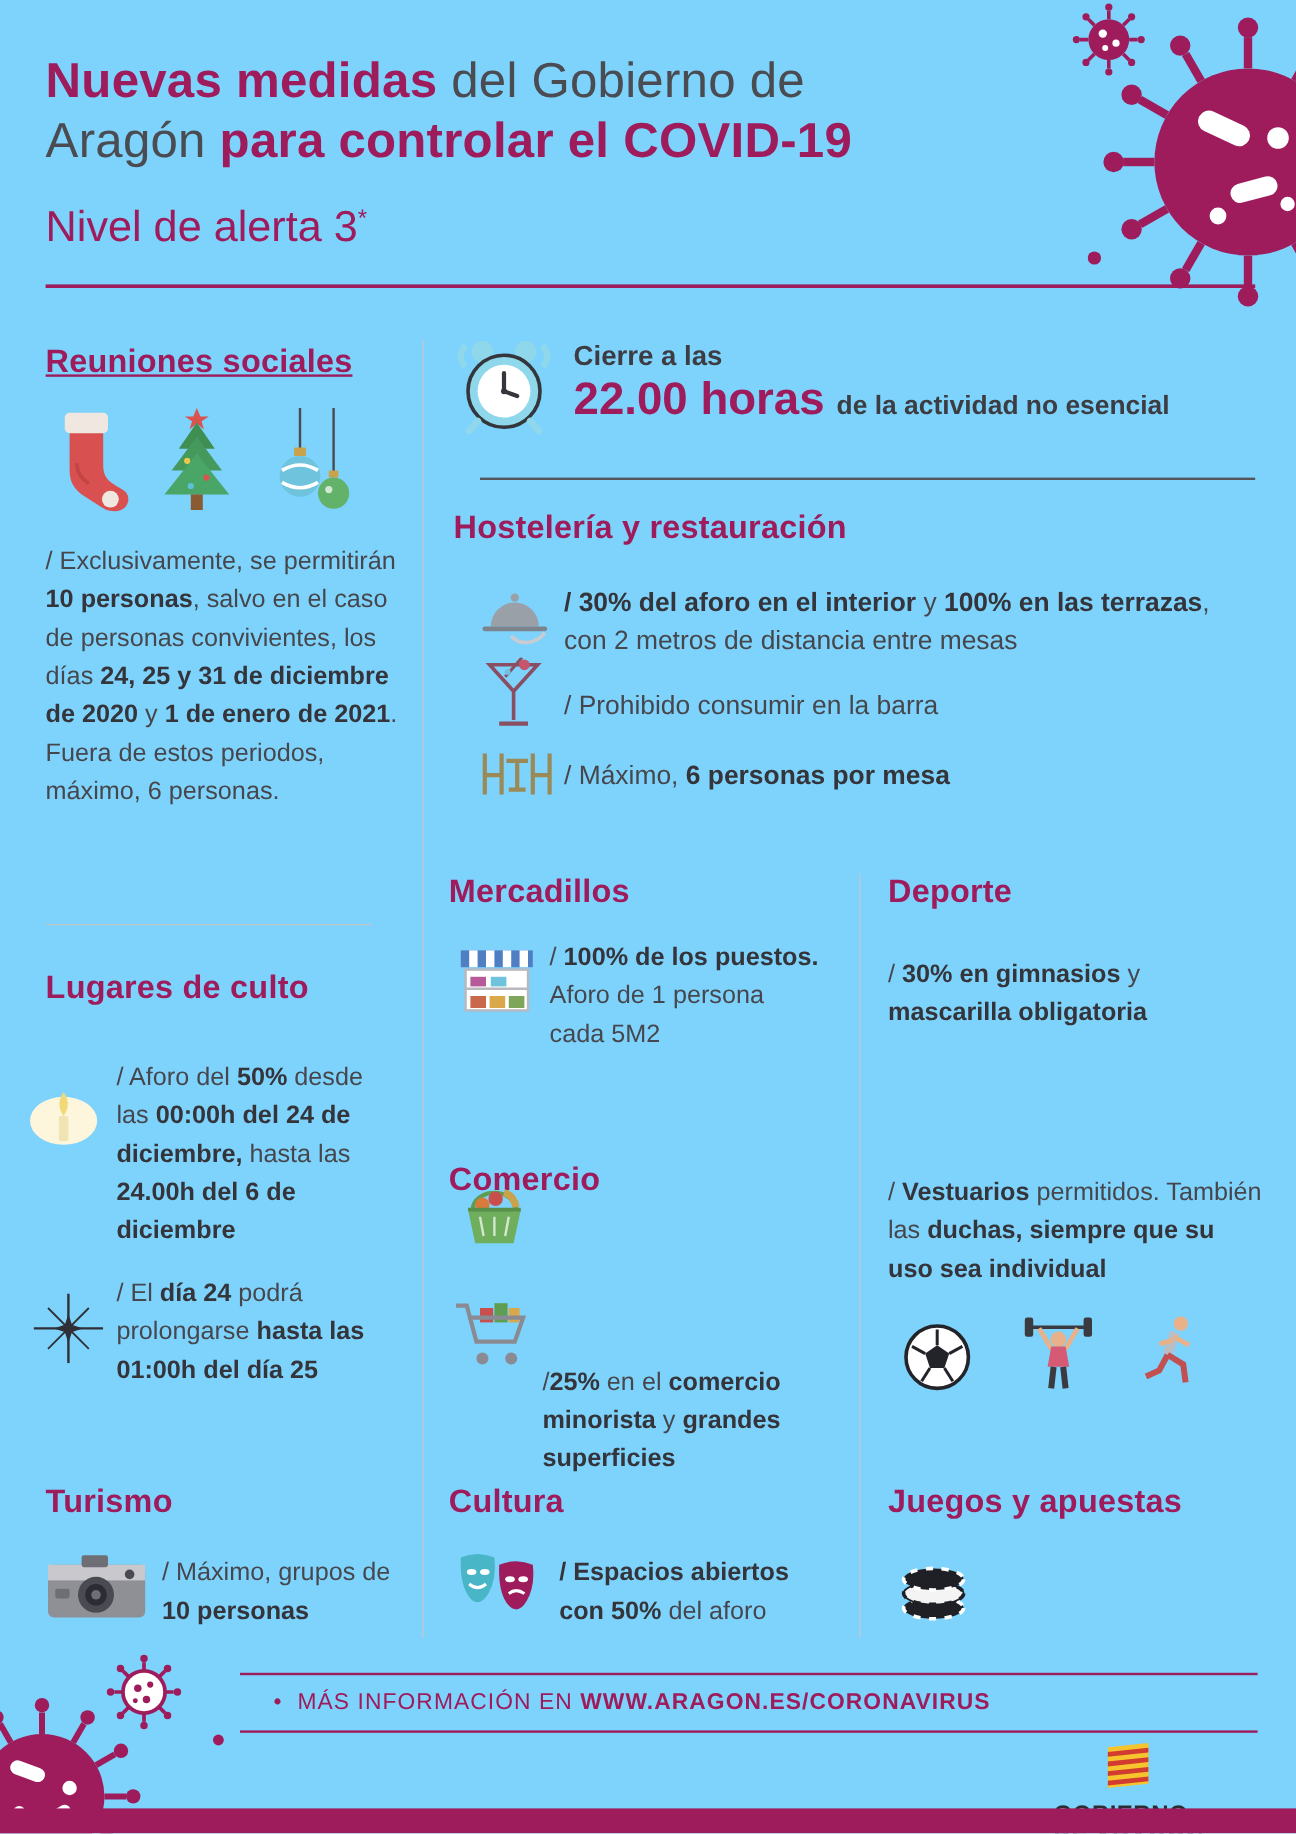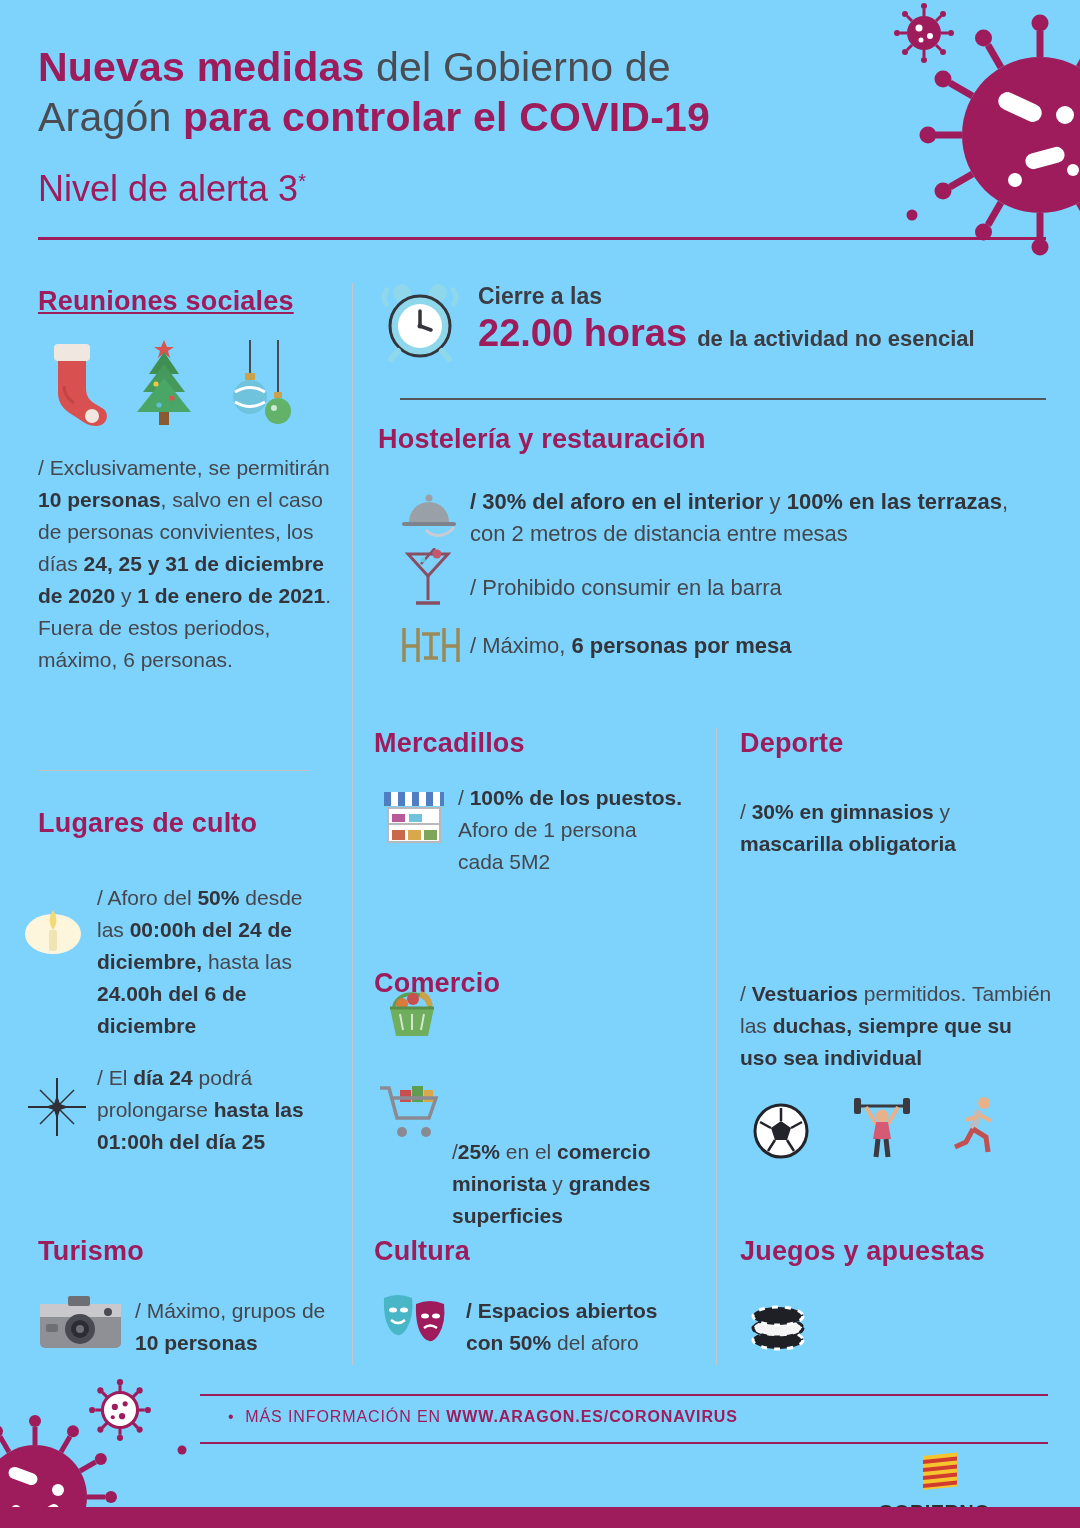--- a/index.html
+++ b/index.html
@@ -29,21 +29,21 @@
 
   
   .closure-intro { font-size:23px; font-weight:700; color:#3c3c42; }
   .closure-time { font-size:38px; font-weight:700; color:#9e1c5c; }
   .closure-suffix { font-size:22px; font-weight:700; color:#3c3c42; margin-left:10px; }
 
   .icon-row { display:flex; align-items:flex-end; gap:14px; }
 
   
   .accline { height:2px; background:#9e1c5c; }
-  .info { font-size:16px; letter-spacing:.9px; color:#9e1c5c;text-align:center; }
+  .info { font-size:19px; letter-spacing:.9px; color:#9e1c5c;text-align:center; }
   .info .b { font-weight:700; }
   .logo { display:flex; align-items:center; gap:10px;flex-direction:column; }
   .logo-text { font-size:20px; line-height:21px; font-weight:700; color:#2c2c32; letter-spacing:.4px; }
   .botbar { background:#9e1c5c; }
 </style>
 </head>
 <body>
 
 <div class="page">
 

